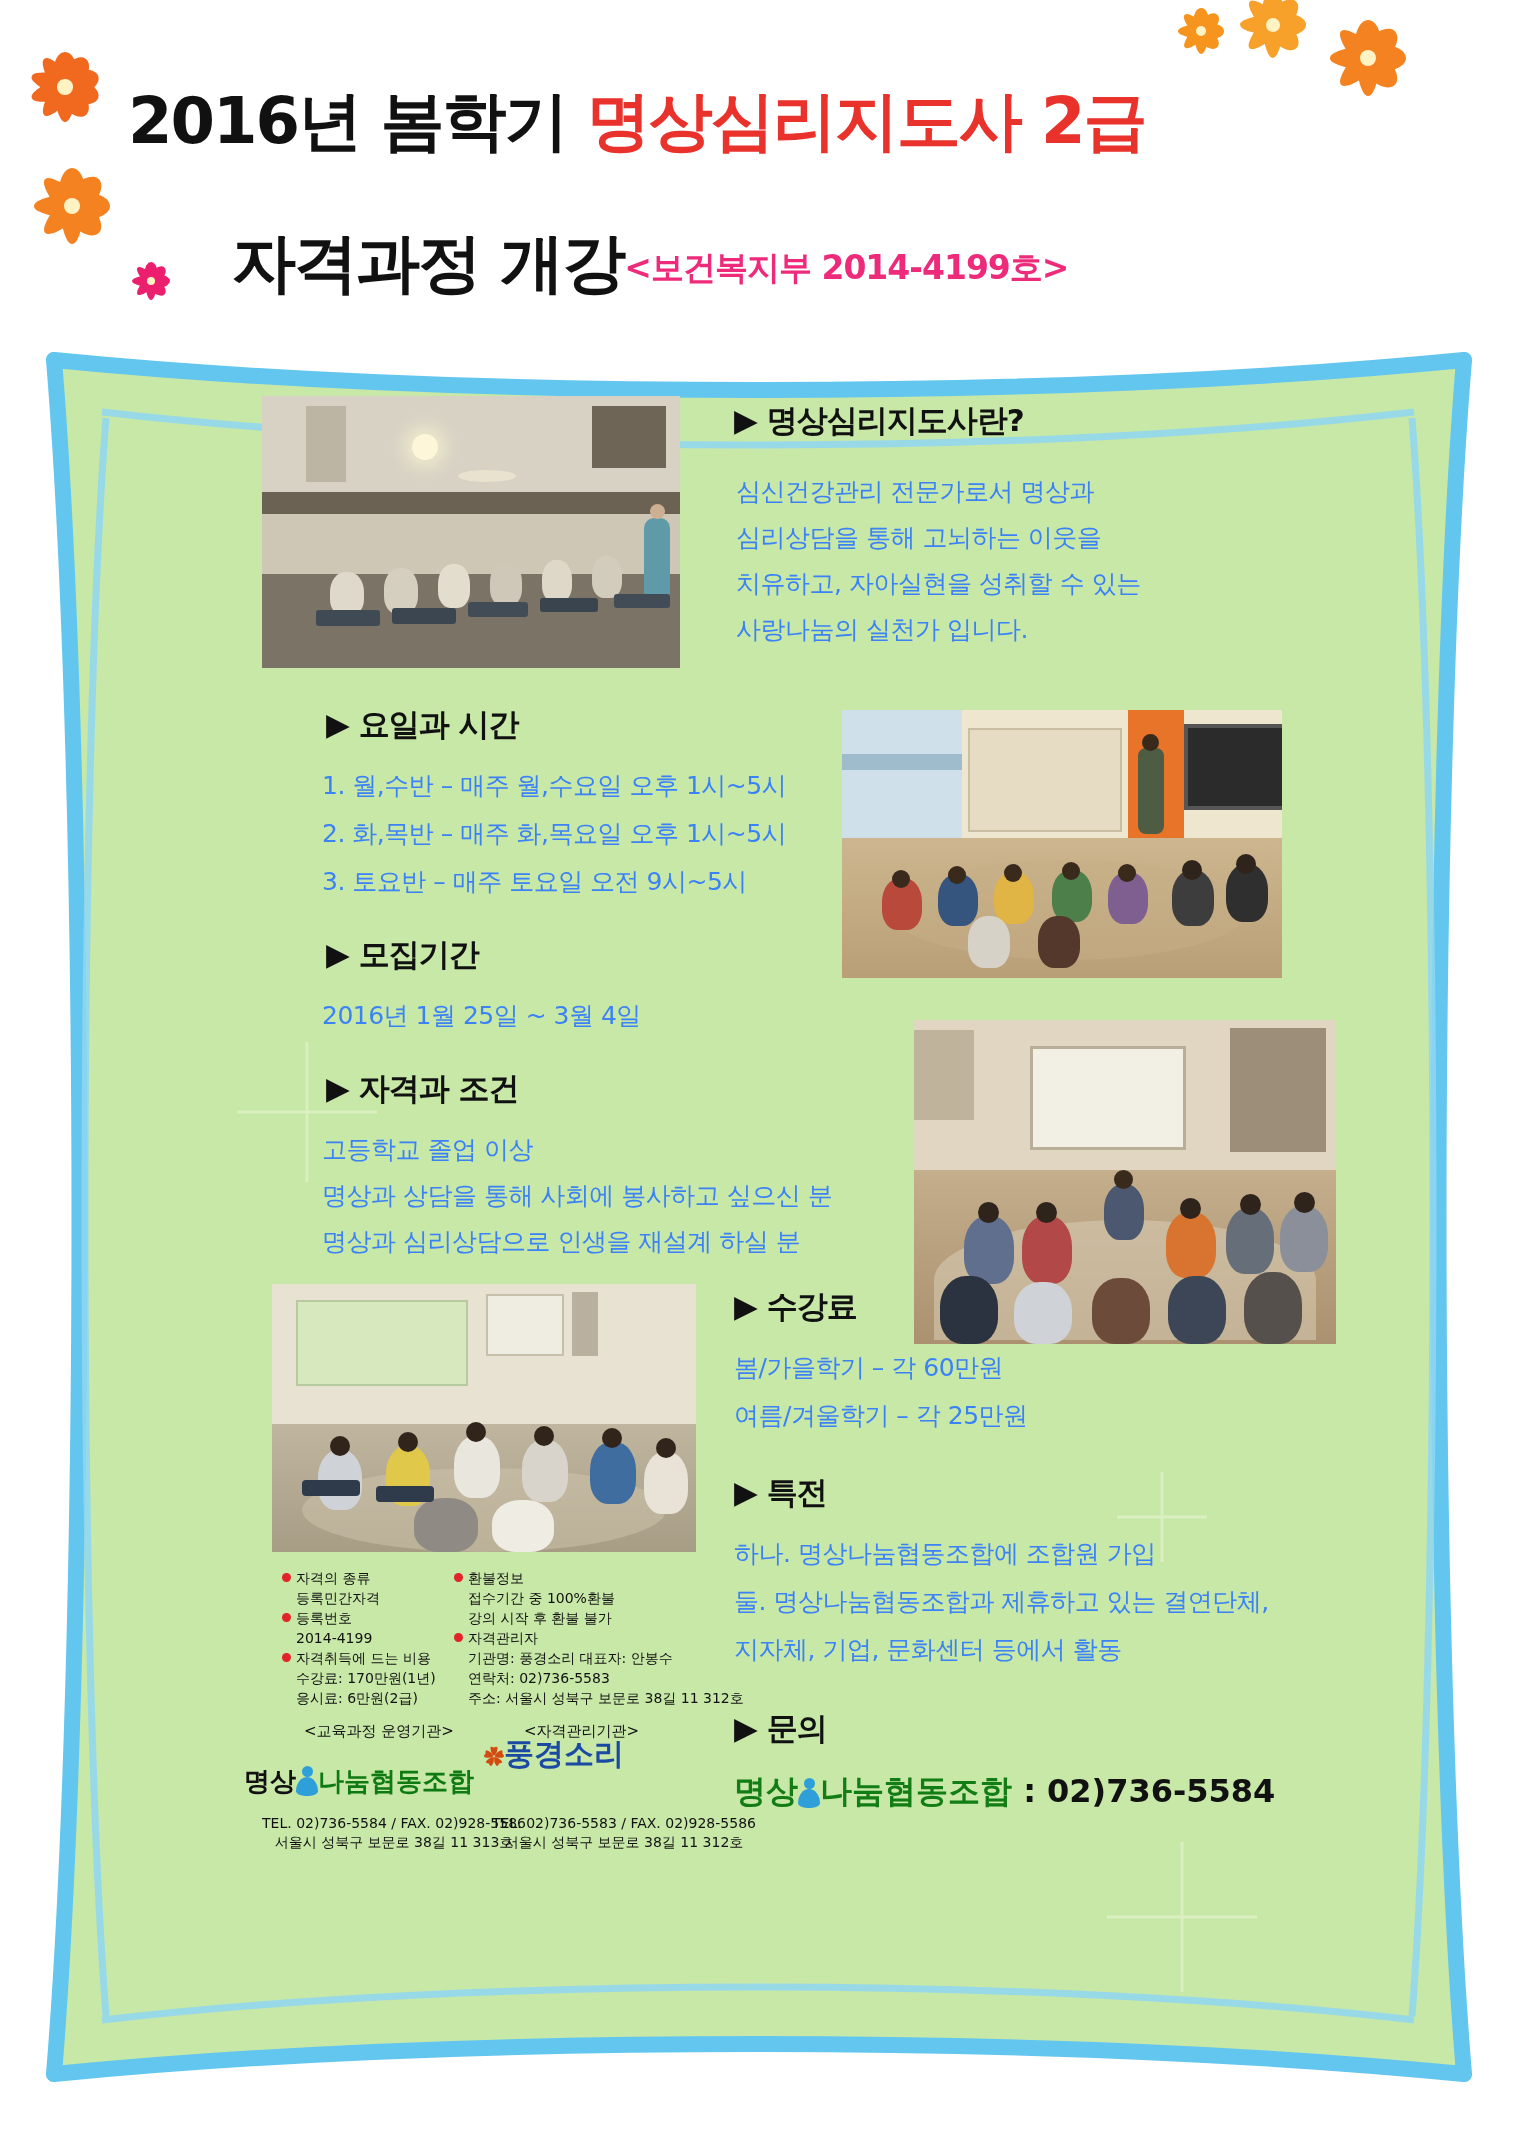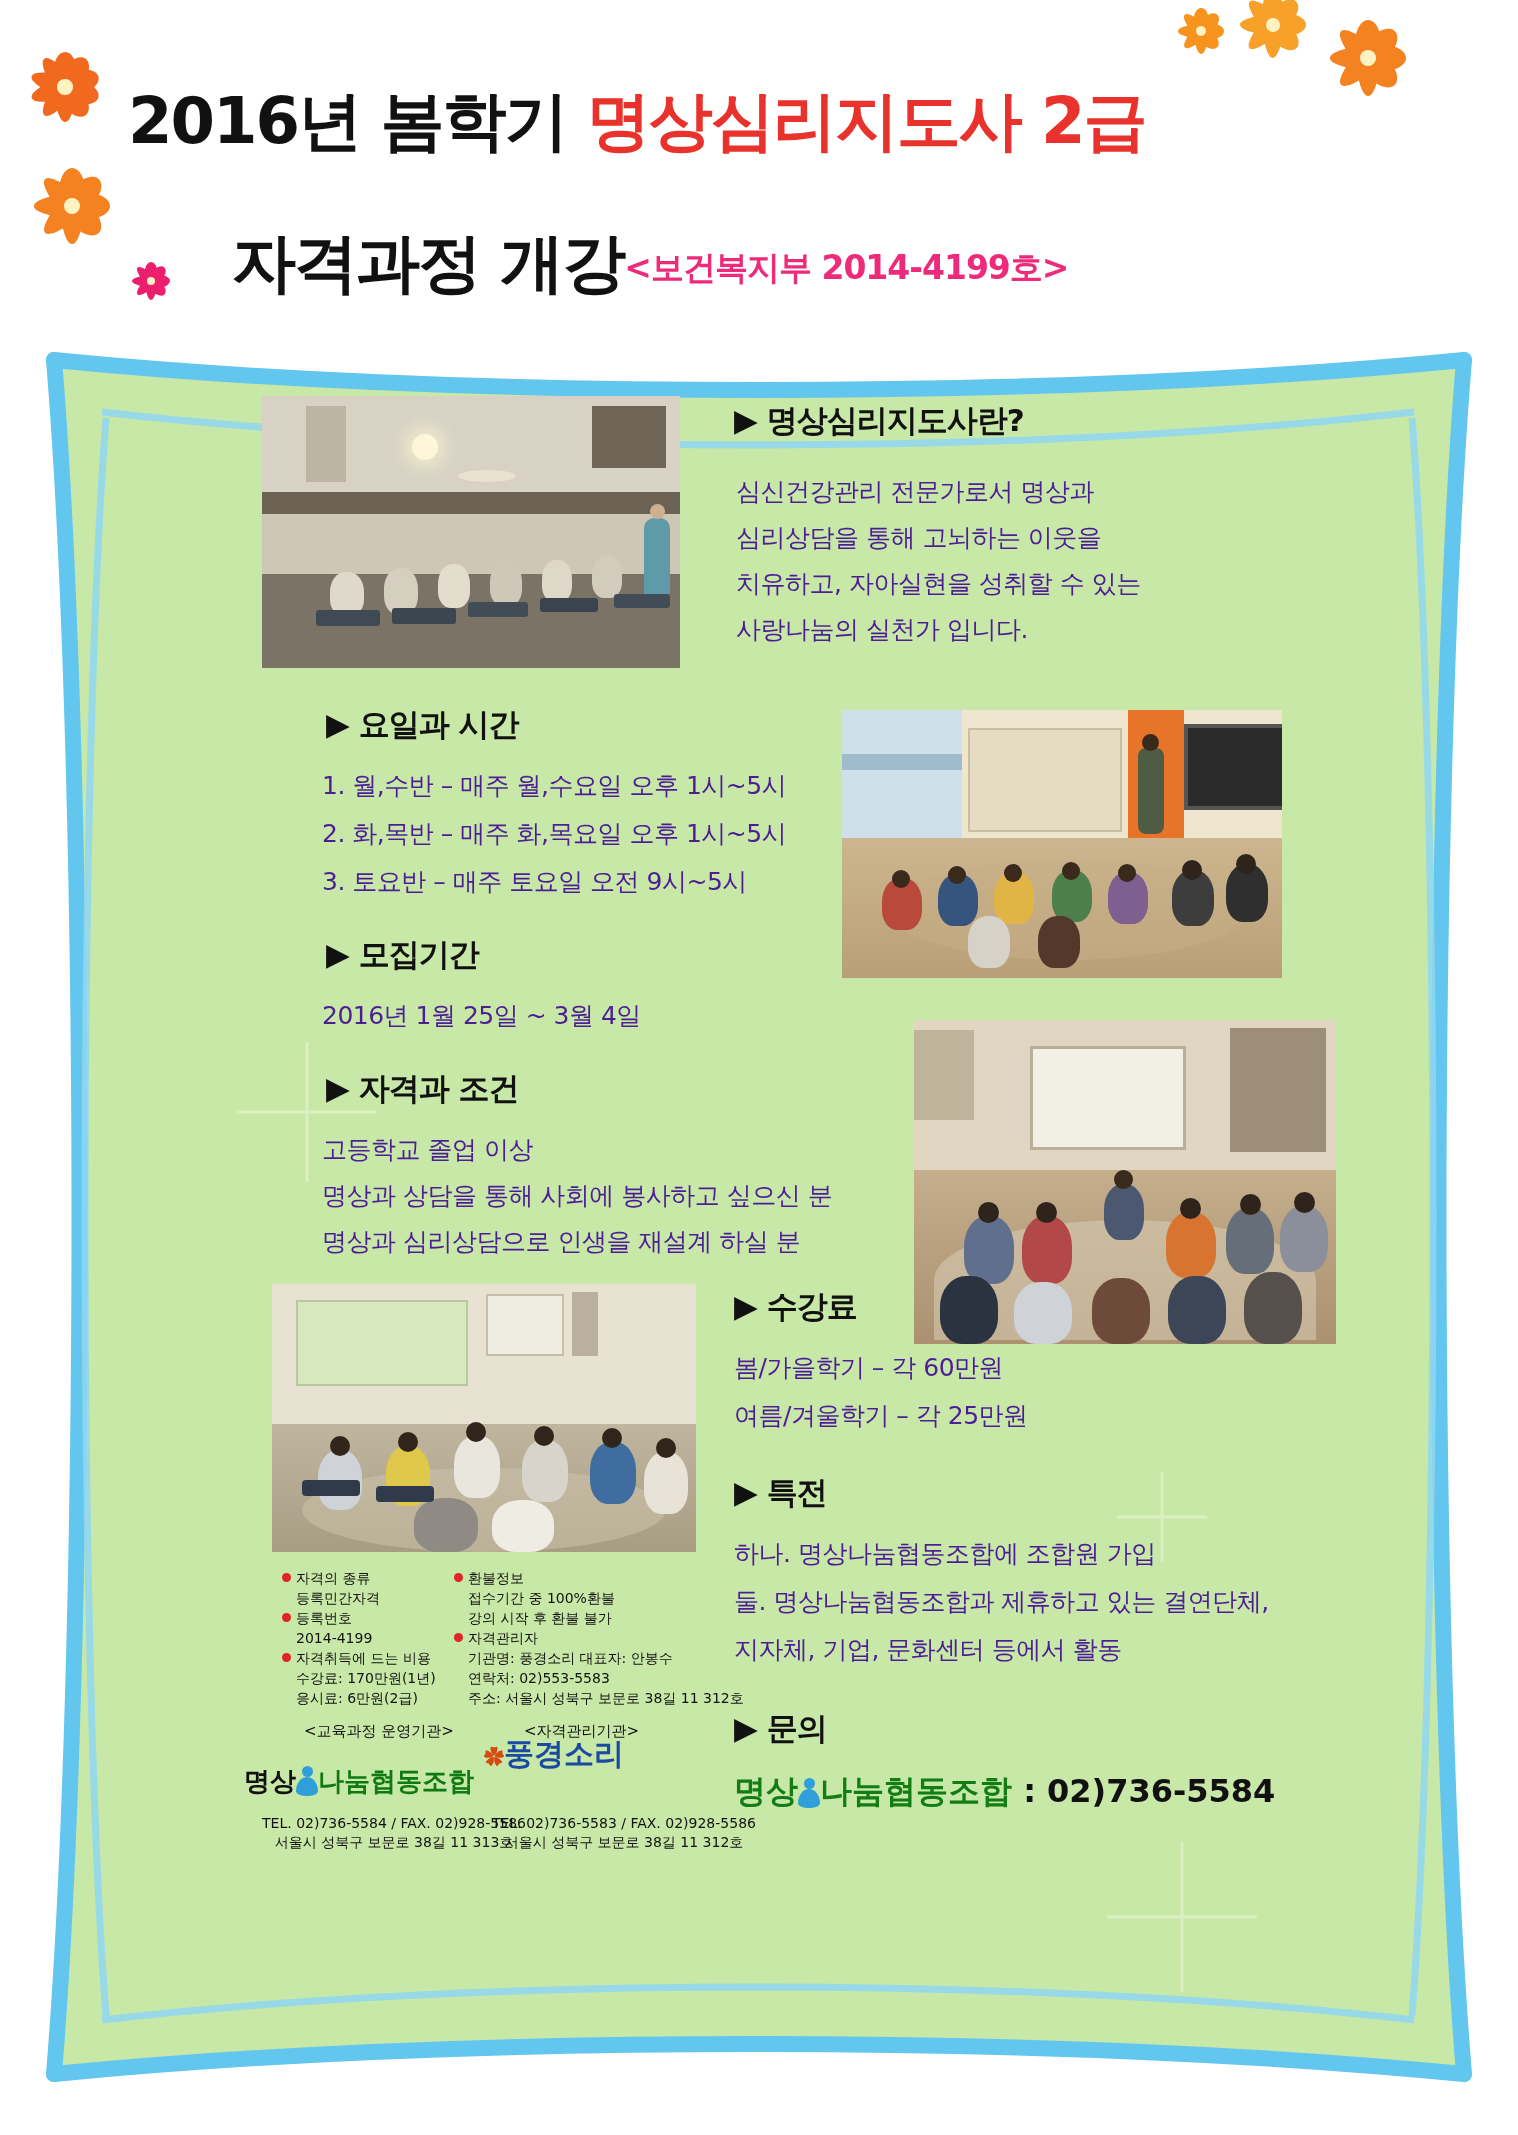--- a/index.html
+++ b/index.html
@@ -97,21 +97,21 @@
     position: absolute;
     font-size: 31px;
     font-weight: bold;
     color: #111;
     white-space: nowrap;
     letter-spacing: -1px;
   }
   .body-t {
     position: absolute;
     font-size: 25px;
-    color: #4c1d95;
+    color: #3b82f6;
     line-height: 44px;
     letter-spacing: -0.5px;
     white-space: nowrap;
   }
 
   
   .photo {
     position: absolute;
     overflow: hidden;
     background: #6b6b6b;
@@ -424,21 +424,21 @@
       <div style="padding-left:14px;"><span>수강료: 170만원(1년)</span></div>
       <div style="padding-left:14px;"><span>응시료: 6만원(2급)</span></div>
     </div>
 
     <div class="info" style="left:350px; top:1186px;">
       <div><span class="bullet"></span><span>환불정보</span></div>
       <div style="padding-left:14px;"><span>접수기간 중 100%환불</span></div>
       <div style="padding-left:14px;"><span>강의 시작 후 환불 불가</span></div>
       <div><span class="bullet"></span><span>자격관리자</span></div>
       <div style="padding-left:14px;"><span>기관명: 풍경소리 대표자: 안봉수</span></div>
-      <div style="padding-left:14px;"><span>연락처: 02)553-5583</span></div>
+      <div style="padding-left:14px;"><span>연락처: 02)736-5583</span></div>
       <div style="padding-left:14px;"><span>주소: 서울시 성북구 보문로 38길 11 312호</span></div>
     </div>
 
     <div class="caplabel" style="left:200px; top:1340px;">&lt;교육과정 운영기관&gt;</div>
     <div class="caplabel" style="left:420px; top:1340px;">&lt;자격관리기관&gt;</div>
 
     <div class="logotext" style="left:140px; top:1382px;">
       <span class="blk">명상</span><span class="person-icon"><b></b><i></i></span><span>나눔협동조합</span>
     </div>
 

